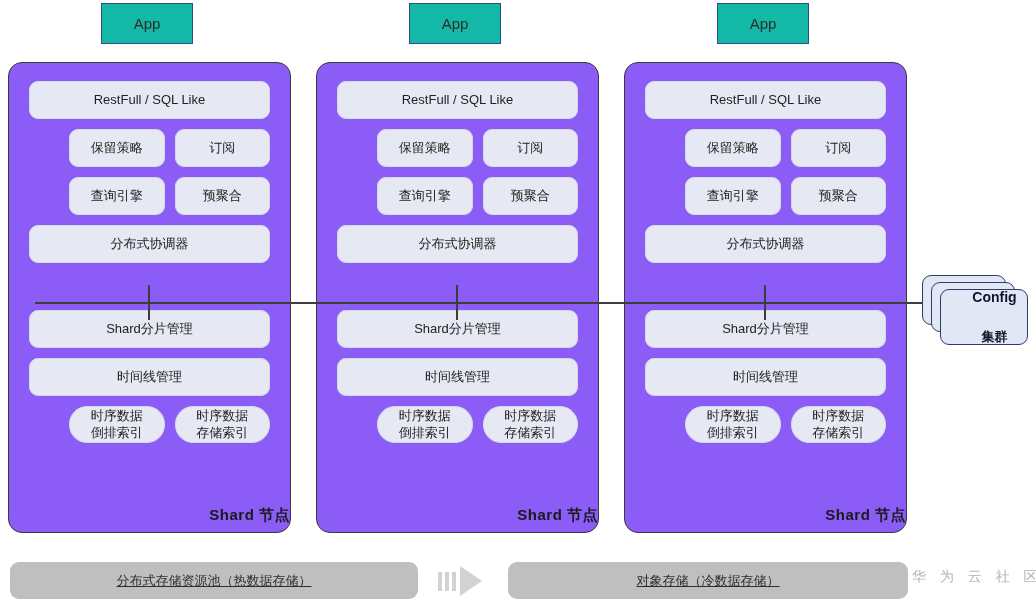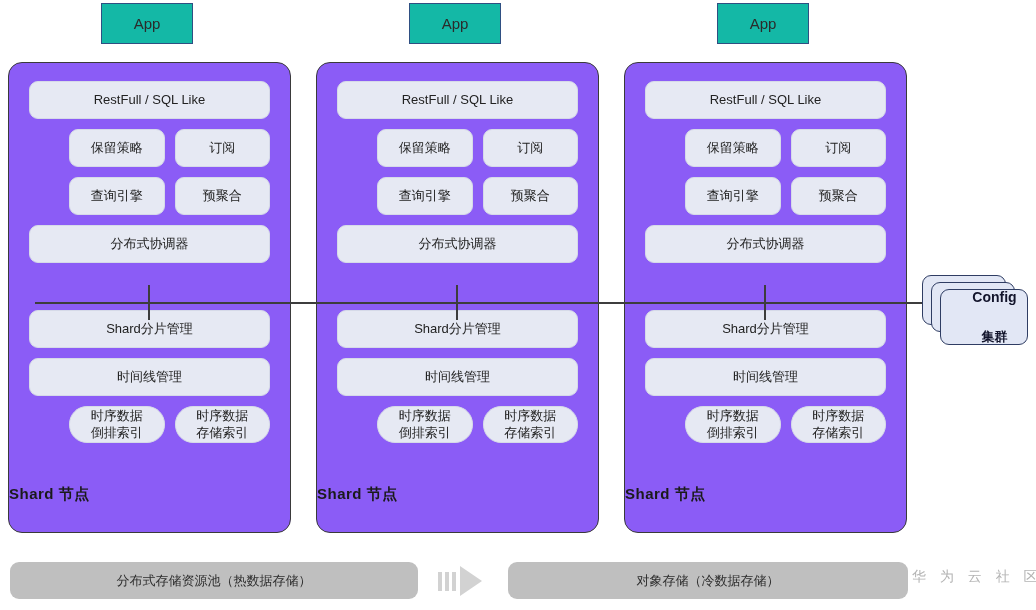--- a/index.html
+++ b/index.html
@@ -52,22 +52,22 @@
     right: 20px;
     top: 18px;
     display: flex;
     flex-direction: column;
     gap: 10px;
   }
   .node-title {
     position: absolute;
     left: 0;
     right: 0;
-    bottom: 28px;
-    text-align: left;
+    bottom: 7px;
+    text-align: right;
     font-size: 15px;
     font-weight: bold;
     letter-spacing: .5px;
     color: #1a1a1a;
   }
 
   
   .chip {
     background: #e6e9f3;
     border: 1px solid #d6dae8;
@@ -156,20 +156,21 @@
     top: 562px;
     height: 37px;
     background: #bfbfbf;
     border-radius: 9px;
     box-sizing: border-box;
     display: flex;
     align-items: center;
     justify-content: center;
     font-size: 13px;
     color: #2e2e2e;
+    text-decoration: underline;
   }
   #bar-hot  { left: 10px;  width: 408px; }
   #bar-cold { left: 508px; width: 400px; }
 
   .flow-arrow {
     position: absolute;
     left: 438px;
     top: 566px;
     width: 54px;
     height: 30px;

